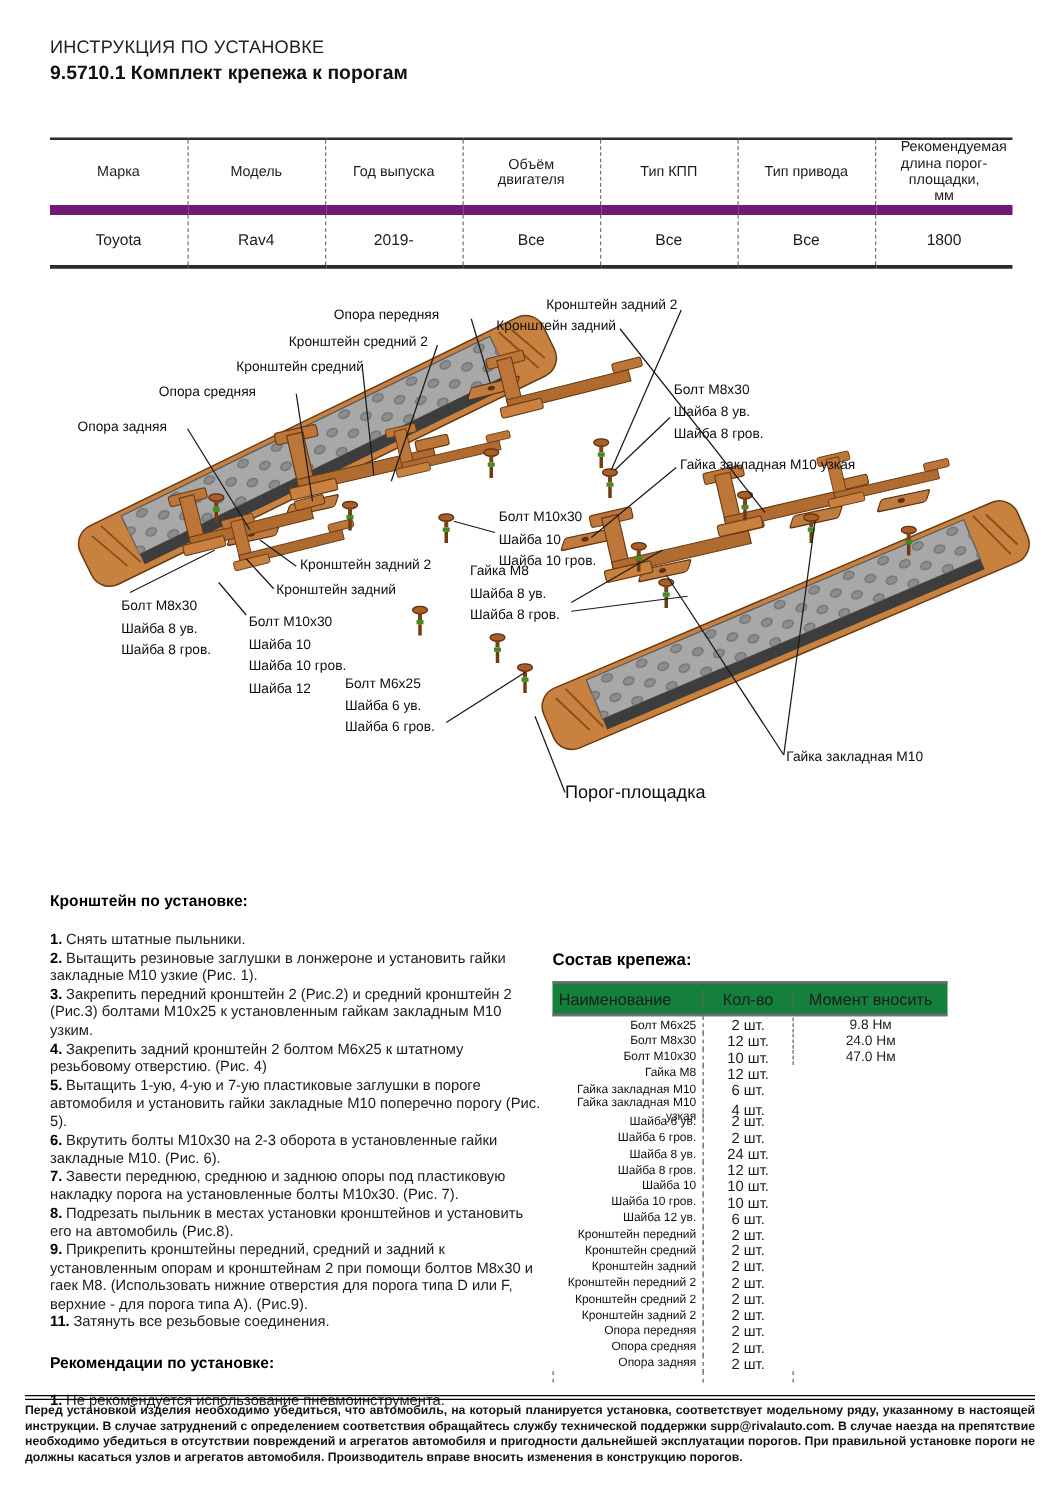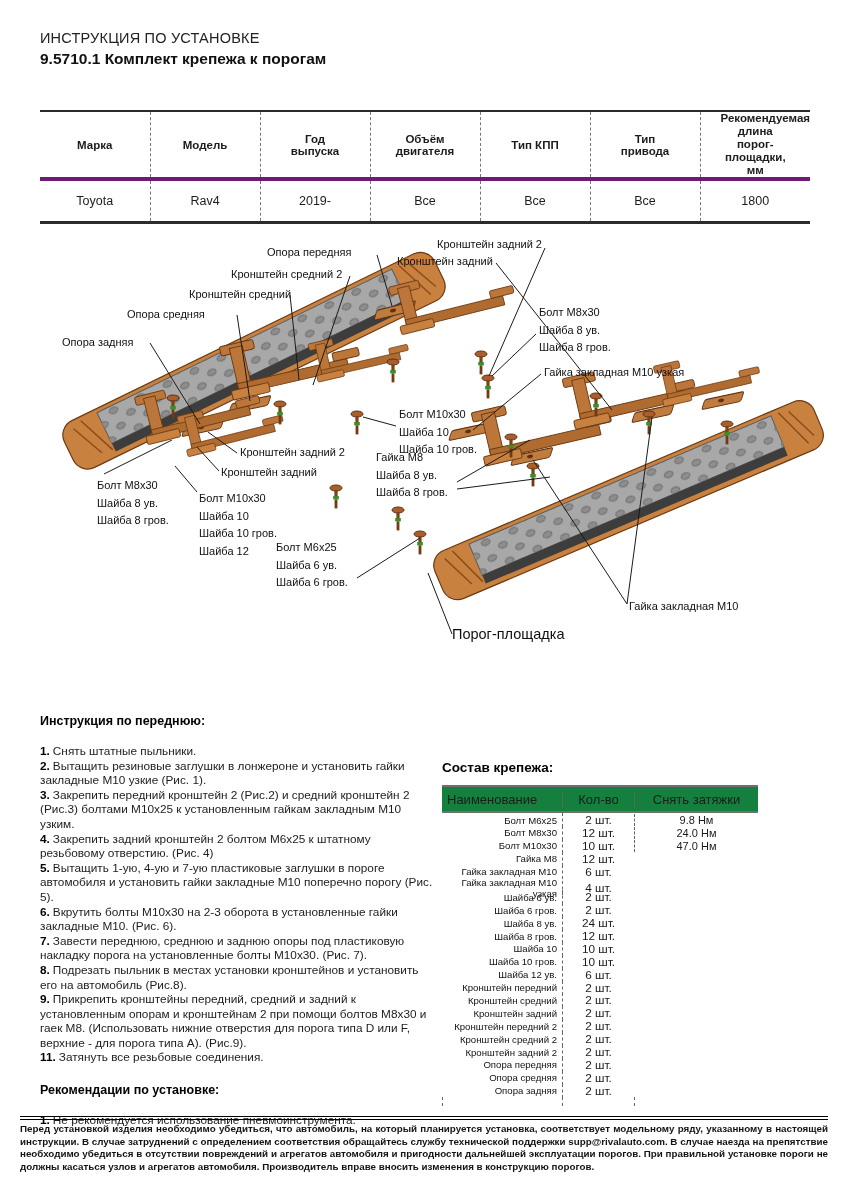--- a/index.html
+++ b/index.html
@@ -8,22 +8,22 @@
     font-family:"Liberation Sans","DejaVu Sans",sans-serif;color:#1c1c1c;
     overflow:hidden;
   }
   
   .doc-title{position:absolute;left:40px;top:30px;z-index:2;}
   .doc-title .t1{font-size:14.5px;letter-spacing:.2px;color:#222;}
   .doc-title .t2{font-size:15.5px;font-weight:bold;color:#111;margin-top:4px;}
   
   .vtable{position:absolute;left:40px;top:110px;width:770px;border-collapse:collapse;
     table-layout:fixed;z-index:2;}
-  .vtable tr.hrow th{border-top:2px solid #2b2b2b;border-bottom:4px solid #701a75;
-    font-weight:bold;font-size:11.5px;height:42px;text-align:center;padding:0 20px;}
+  .vtable tr.hrow th{border-top:2px solid #2b2b2b;border-bottom:8px solid #701a75;
+    font-weight:normal;font-size:11.5px;height:42px;text-align:center;padding:0 20px;}
   .vtable tr.drow td{border-bottom:3px solid #2b2b2b;font-size:12.5px;height:40px;
     text-align:center;padding:0 4px;}
   .vtable th + th, .vtable td + td{border-left:1px dashed #777;}
   .vtable th:last-child{text-align:left;font-size:10.8px;line-height:13px;padding-left:6px;}
   
   .diagram-svg{position:absolute;left:0;top:0;z-index:1;}
   .dlabel{position:absolute;z-index:2;font-size:11px;line-height:17.5px;color:#0f0f0f;
     white-space:pre-line;}
   .dlabel-big{font-size:14.5px;text-align:center;}
   
@@ -218,21 +218,21 @@
 Шайба 10 гров.
 Шайба 12</div>
   <div class="dlabel" style="left:276px;top:539px;">Болт М6х25
 Шайба 6 ув.
 Шайба 6 гров.</div>
   <div class="dlabel" style="left:629px;top:598px;">Гайка закладная М10</div>
   <div class="dlabel dlabel-big" style="left:452px;top:626px;">Порог-площадка</div>
 </div>
 
 <div class="instructions">
-  <p class="sec-head">Инструкция по переднюю:</p>
+  <p class="sec-head">Кронштейн по установке:</p>
   <div>
 
       <div class="step"><b>1.</b><span>Снять штатные пыльники.</span></div>
 
       <div class="step"><b>2.</b><span>Вытащить резиновые заглушки в лонжероне и установить гайки закладные М10 узкие (Рис. 1).</span></div>
 
       <div class="step"><b>3.</b><span>Закрепить передний кронштейн 2 (Рис.2) и средний кронштейн 2 (Рис.3) болтами М10х25 к установленным гайкам закладным М10 узким.</span></div>
 
       <div class="step"><b>4.</b><span>Закрепить задний кронштейн 2 болтом М6х25 к штатному резьбовому отверстию. (Рис. 4)</span></div>
 
@@ -257,21 +257,21 @@
 
       </div>
   </div>
 </div>
 
 <div class="hardware">
   <p class="hw-title">Состав крепежа:</p>
   <div class="hw-head">
     <span class="h1">Наименование</span>
     <span class="h2">Кол-во</span>
-    <span class="h3">Снять затяжки</span>
+    <span class="h3">Момент вносить</span>
   </div>
   <div>
 
       <div class="hw-row">
         <span class="c1">Болт М6х25</span>
         <span class="c2">2 шт.</span>
         <span class="c3">9.8 Нм</span>
       </div>
 
       <div class="hw-row">

